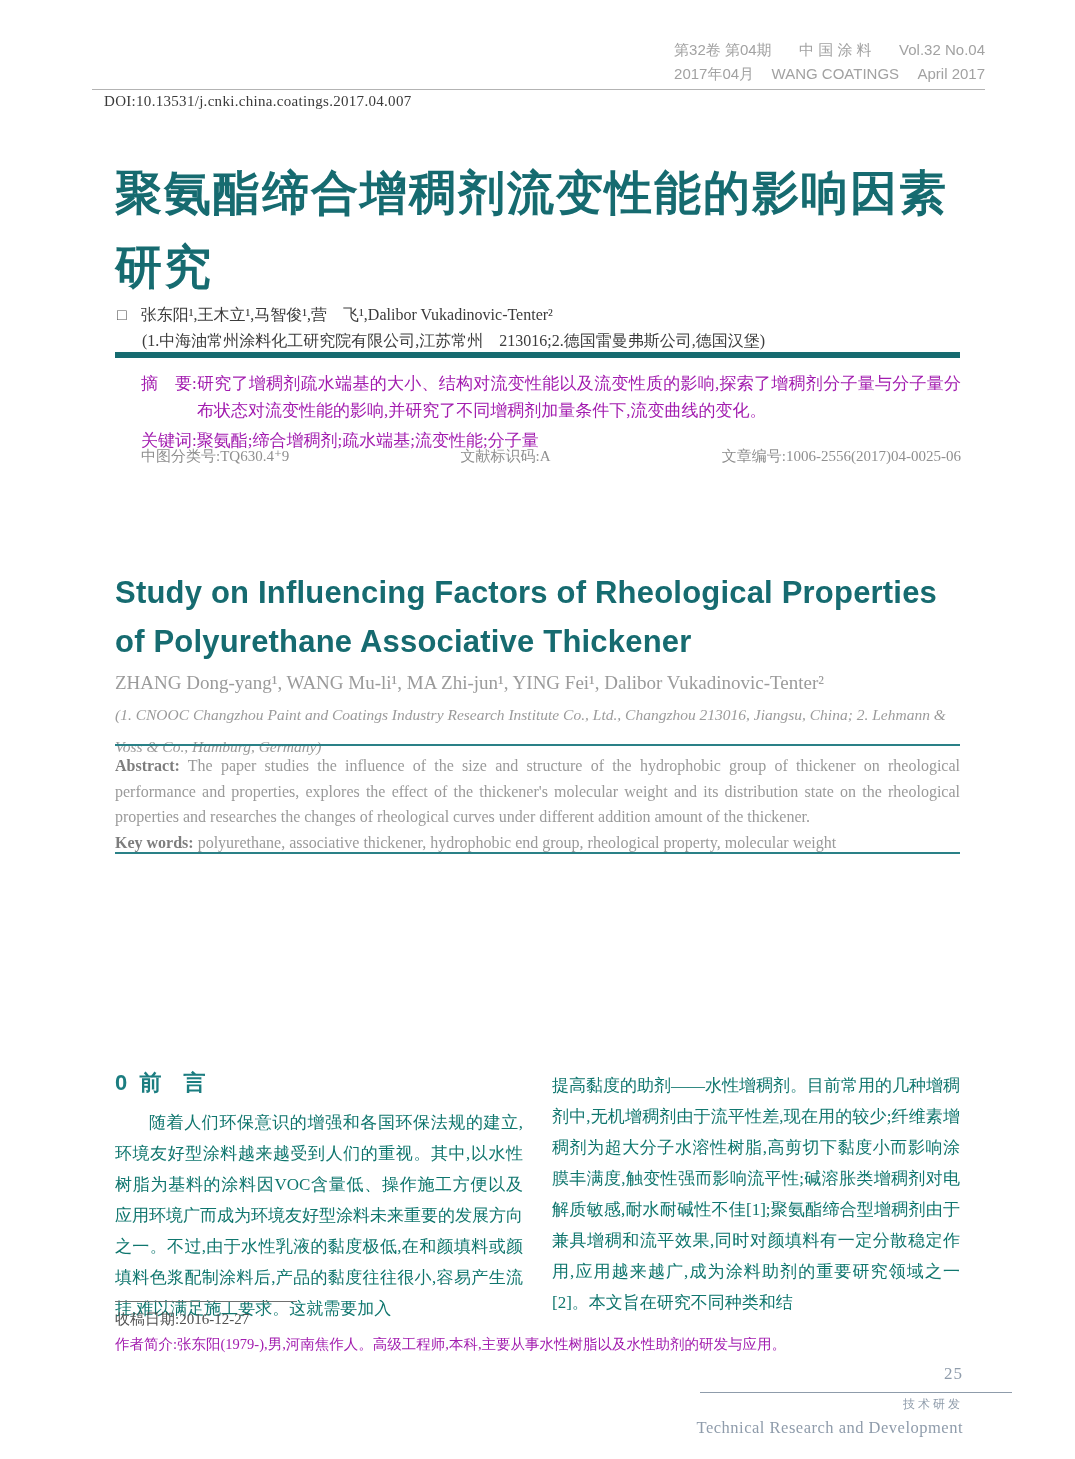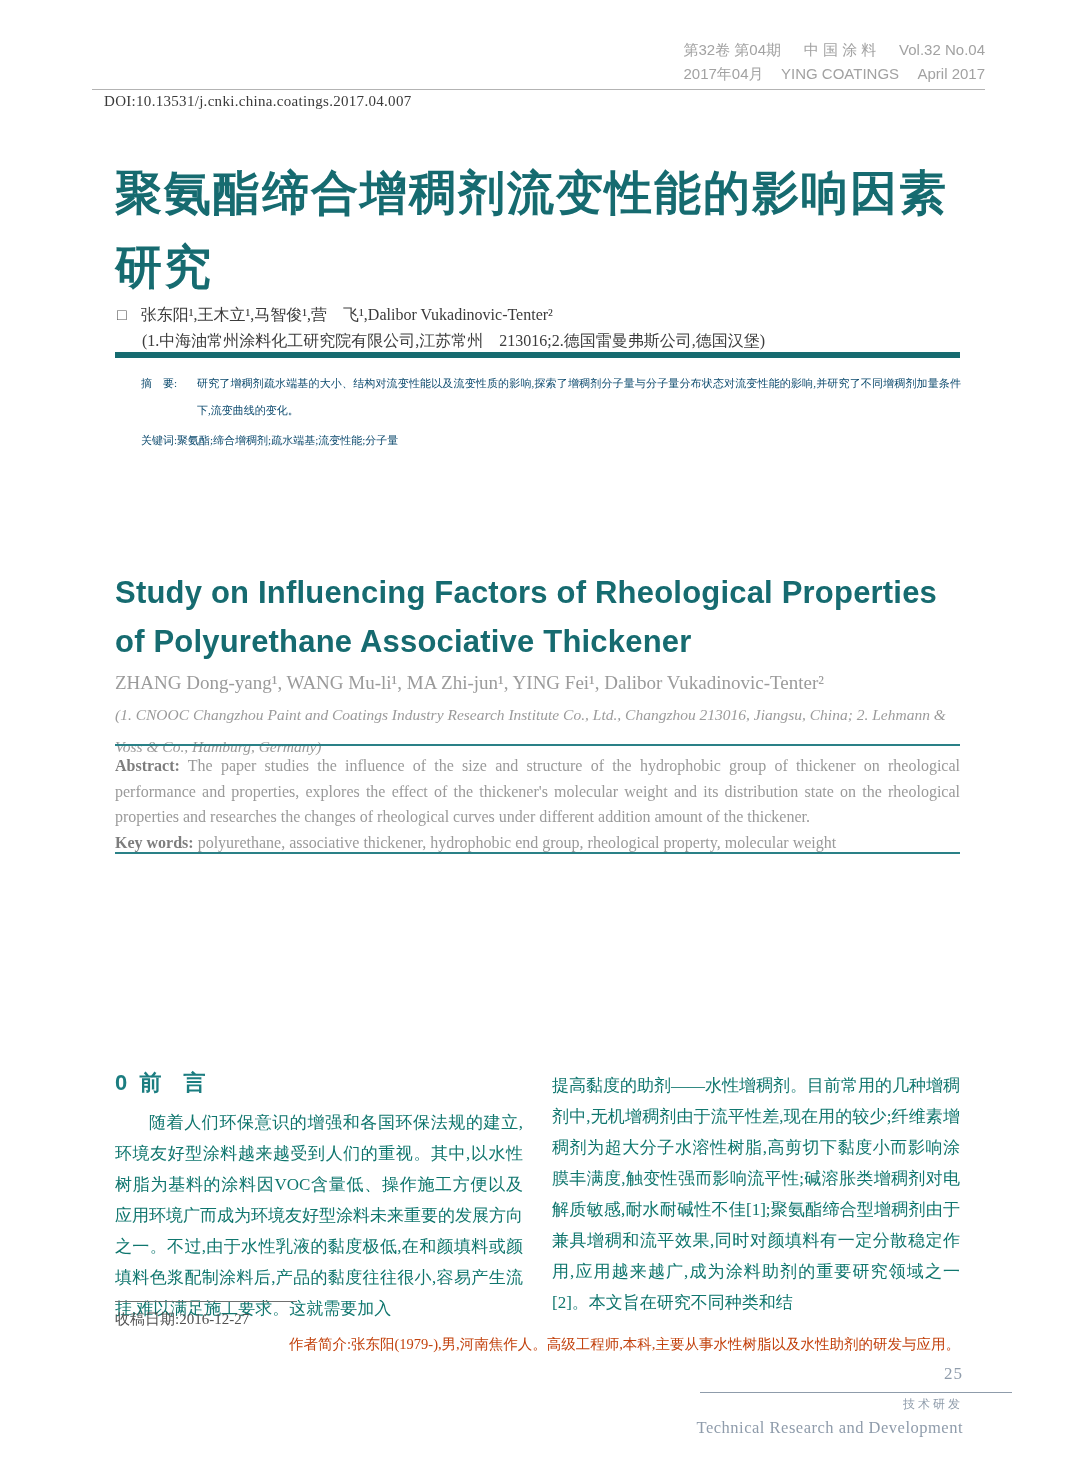--- a/index.html
+++ b/index.html
@@ -19,22 +19,22 @@
   .title-cn{position:absolute;top:156px;left:115px;width:838px;
             font-family:"Liberation Sans","DejaVu Sans",sans-serif;
             font-weight:bold;font-size:47px;line-height:74px;letter-spacing:2px;color:#166b70;}
   .authors-cn{position:absolute;top:305px;left:117px;font-size:16px;color:#3c3c3c;}
   .authors-cn .marker{display:inline-block;margin-right:14px;color:#555;}
   .affil-cn{position:absolute;top:331px;left:142px;font-size:16px;color:#3c3c3c;}
 
   .teal-bar{position:absolute;top:352px;left:115px;width:845px;height:6px;background:#166b70;}
 
   
-  .abstract-cn{position:absolute;top:370px;left:141px;width:820px;color:#0c4a6e;
-               font-size:11px;line-height:27px;}
+  .abstract-cn{position:absolute;top:370px;left:141px;width:820px;color:#a21caf;
+               font-size:17px;line-height:27px;}
   .abs-body{position:relative;padding-left:56px;text-align:justify;}
   .abs-body .lbl{position:absolute;left:0;top:0;}
   .kw-line{margin-top:3px;}
   .class-row{position:absolute;top:447px;left:141px;width:820px;display:flex;
              justify-content:space-between;color:#8f8f8f;font-size:15px;}
 
   
   .title-en{position:absolute;top:568px;left:115px;width:832px;
             font-family:"Liberation Sans","DejaVu Sans",sans-serif;
             font-weight:bold;font-size:31px;line-height:49px;color:#166b70;letter-spacing:.2px;}
@@ -54,41 +54,41 @@
   .col-right{position:absolute;left:437px;top:2px;width:408px;}
   .sec-heading{font-family:"Liberation Sans","DejaVu Sans",sans-serif;font-weight:bold;
                font-size:22px;color:#1b7d80;white-space:pre;margin-bottom:9px;}
   .body-par{font-size:17px;line-height:31px;color:#0f766e;text-align:justify;}
   .col-left .body-par{text-indent:2em;}
 
   
   .footnote{position:absolute;top:1301px;left:115px;width:845px;}
   .footnote-rule{width:182px;border-top:1.5px solid #6f6f6f;margin-bottom:5px;}
   .fn-line1{font-size:15px;color:#4f4f4f;line-height:24px;}
-  .fn-line2{font-size:14.5px;color:#c2410c;line-height:26px;text-align:right;}
+  .fn-line2{font-size:14.5px;color:#a21caf;line-height:26px;}
 
   
   .page-num{position:absolute;top:1364px;right:112px;font-size:17px;color:#8f9cab;letter-spacing:1px;}
   .footer-rule{position:absolute;top:1392px;left:700px;width:312px;border-top:1.5px solid #8f9cab;}
   .footer-cn{position:absolute;top:1396px;right:112px;font-size:12px;color:#8f9cab;letter-spacing:3px;}
   .footer-en{position:absolute;top:1418px;right:112px;font-size:16.5px;color:#8f9cab;letter-spacing:.5px;}
 </style>
 </head>
 <body>
 
 <div class="page">
 
   <div class="jheader">
     <div class="l">
       <div>第32卷 第04期</div>
       <div>2017年04月</div>
     </div>
     <div class="c">
       <div>中 国 涂 料</div>
-      <div>YING COATINGS</div>
+      <div>WANG COATINGS</div>
     </div>
     <div class="r">
       <div>Vol.32  No.04</div>
       <div>April 2017</div>
     </div>
   </div>
   <div class="header-rule"></div>
   <div class="doi">DOI:10.13531/j.cnki.china.coatings.2017.04.007</div>
 
   <h1 class="title-cn" style="margin:0;">聚氨酯缔合增稠剂流变性能的影响因素研究</h1>
@@ -100,20 +100,25 @@
 
   <div class="teal-bar"></div>
 
   <div class="abstract-cn">
     <div class="abs-body">
       <span class="lbl">摘　要:</span><span>研究了增稠剂疏水端基的大小、结构对流变性能以及流变性质的影响,探索了增稠剂分子量与分子量分布状态对流变性能的影响,并研究了不同增稠剂加量条件下,流变曲线的变化。</span>
     </div>
     <div class="kw-line">
       <span>关键词:</span><span>聚氨酯;缔合增稠剂;疏水端基;流变性能;分子量</span>
     </div>
+  </div>
+  <div class="class-row">
+    <span>中图分类号:TQ630.4⁺9</span>
+    <span>文献标识码:A</span>
+    <span>文章编号:1006-2556(2017)04-0025-06</span>
   </div>
 
   <h2 class="title-en" style="margin:0;">Study on Influencing Factors of Rheological Properties of Polyurethane Associative Thickener</h2>
 
   <div class="authors-en">ZHANG Dong-yang¹, WANG Mu-li¹, MA Zhi-jun¹, YING Fei¹, Dalibor Vukadinovic-Tenter²</div>
   <div class="affil-en">(1. CNOOC Changzhou Paint and Coatings Industry Research Institute Co., Ltd., Changzhou 213016, Jiangsu, China; 2. Lehmann &amp; Voss &amp; Co., Hamburg, Germany)</div>
 
   <div class="teal-line-1"></div>
 
   <div class="abstract-en">

